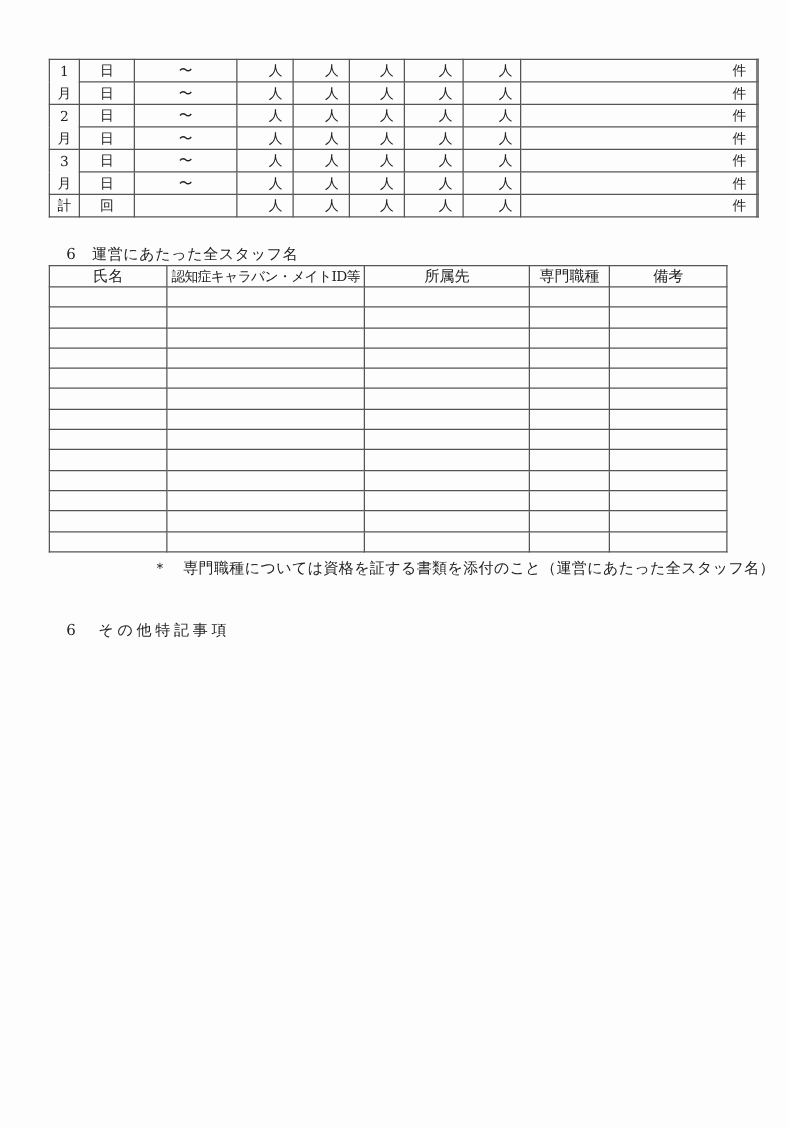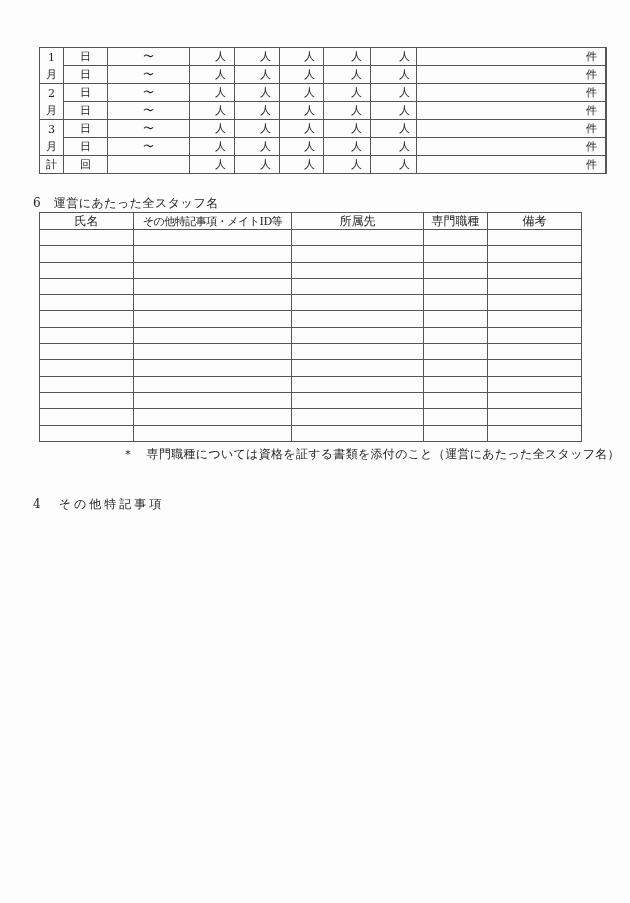--- a/index.html
+++ b/index.html
@@ -7,21 +7,21 @@
          font-family:"DejaVu Serif", "Liberation Serif", serif; color:#222; }
   table { border-collapse:collapse; position:absolute; table-layout:fixed; }
   td, th { border:1px solid #555; padding:0; font-weight:normal; font-size:11px;
            line-height:1; overflow:hidden; white-space:nowrap; }
   #sched { left:39px; top:47px; }
   #sched td { height:17px; }
   #sched td.m { text-align:center; vertical-align:middle; font-size:11px; line-height:17px; }
   #sched td.c { text-align:center; }
   #sched td.r { text-align:right; padding-right:8px; }
   #sched td.r2 { text-align:right; padding-right:6px; }
-  .sec { position:absolute; font-size:12px; letter-spacing:0.5px; }
+  .sec { position:absolute; font-size:12px; letter-spacing:0.5px;margin-left:20px; }
   #sec6 { left:33px; top:195px; }
   #staff { left:39px; top:212px; }
   #staff th { height:16px; text-align:center; font-size:12px; }
   #staff td { height:15.3px; }
   #note { position:absolute; left:122px; top:446px; font-size:12px; letter-spacing:0.3px; }
   #sec7 { left:33px; top:496px; letter-spacing:3px; }
 </style>
 </head>
 <body>
 
@@ -128,21 +128,21 @@
   <colgroup>
     <col style="width:94px">
       <col style="width:158px">
       <col style="width:132px">
     <col style="width:64px">
       <col style="width:94px">
   </colgroup>
   <thead>
     <tr>
       <th>氏名</th>
-      <th style="font-size:11px;letter-spacing:-0.5px">その他特記事項・メイトID等</th>
+      <th style="font-size:11px;letter-spacing:-0.5px">認知症キャラバン・メイトID等</th>
       <th>所属先</th>
       <th>専門職種</th>
       <th>備考</th>
     </tr>
   </thead>
   <tbody id="staff-body">
       <tr>
         <td></td>
         <td></td>
         <td></td>
@@ -231,13 +231,13 @@
         <td></td>
         <td></td>
         <td></td>
         <td></td>
       </tr>
     </tbody>
 </table>
 
 <div id="note">＊　専門職種については資格を証する書類を添付のこと（運営にあたった全スタッフ名）</div>
 
-<div class="sec" id="sec7">4　その他特記事項</div>
+<div class="sec" id="sec7">6　その他特記事項</div>
 
 </body></html>

